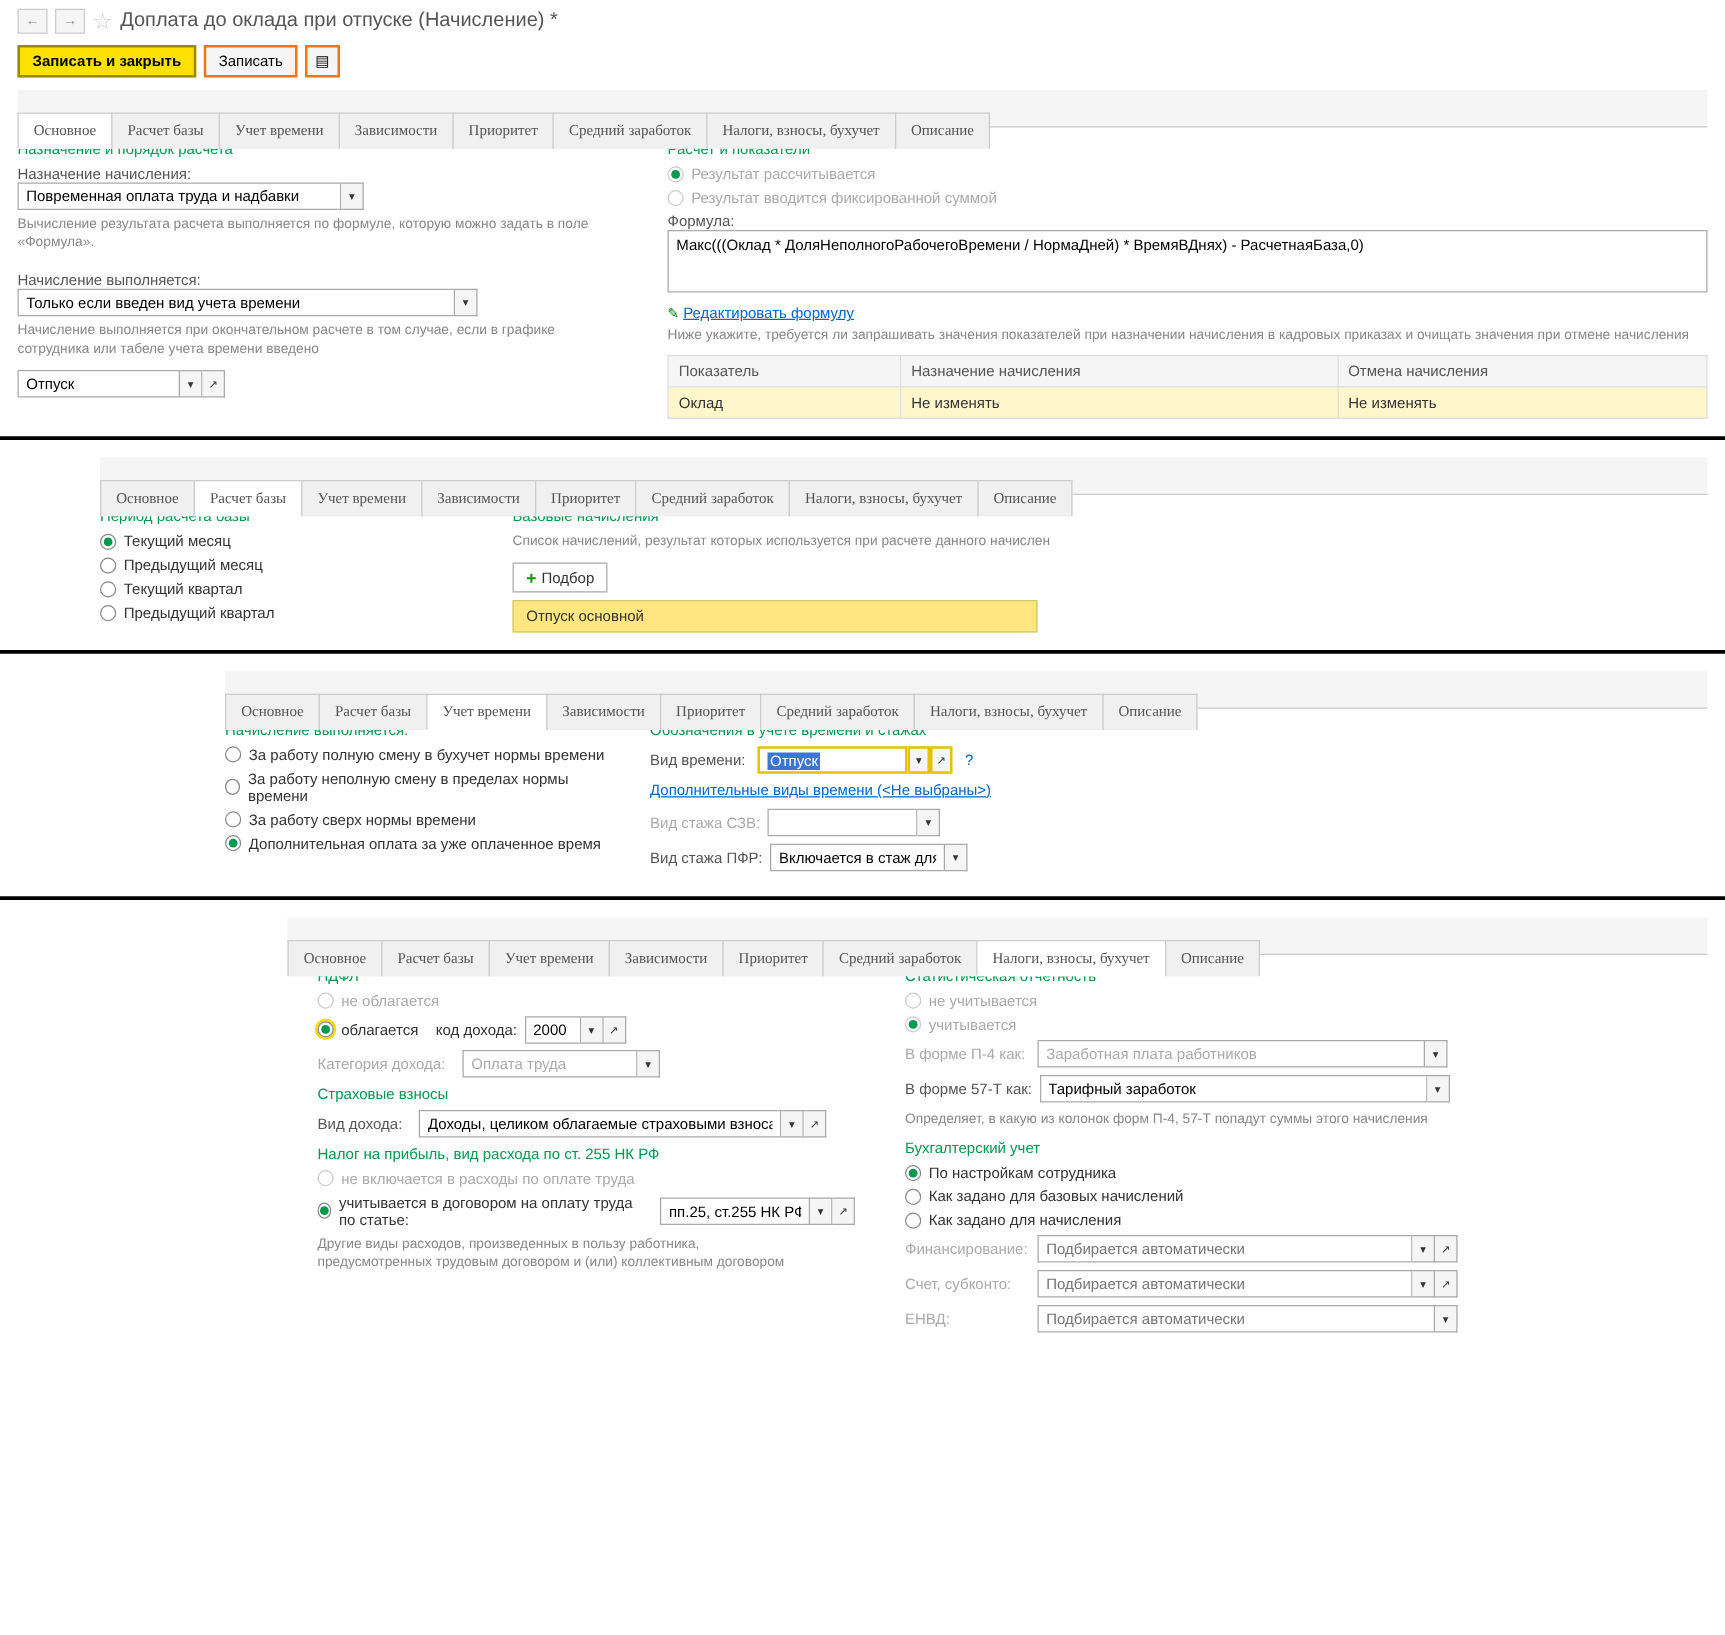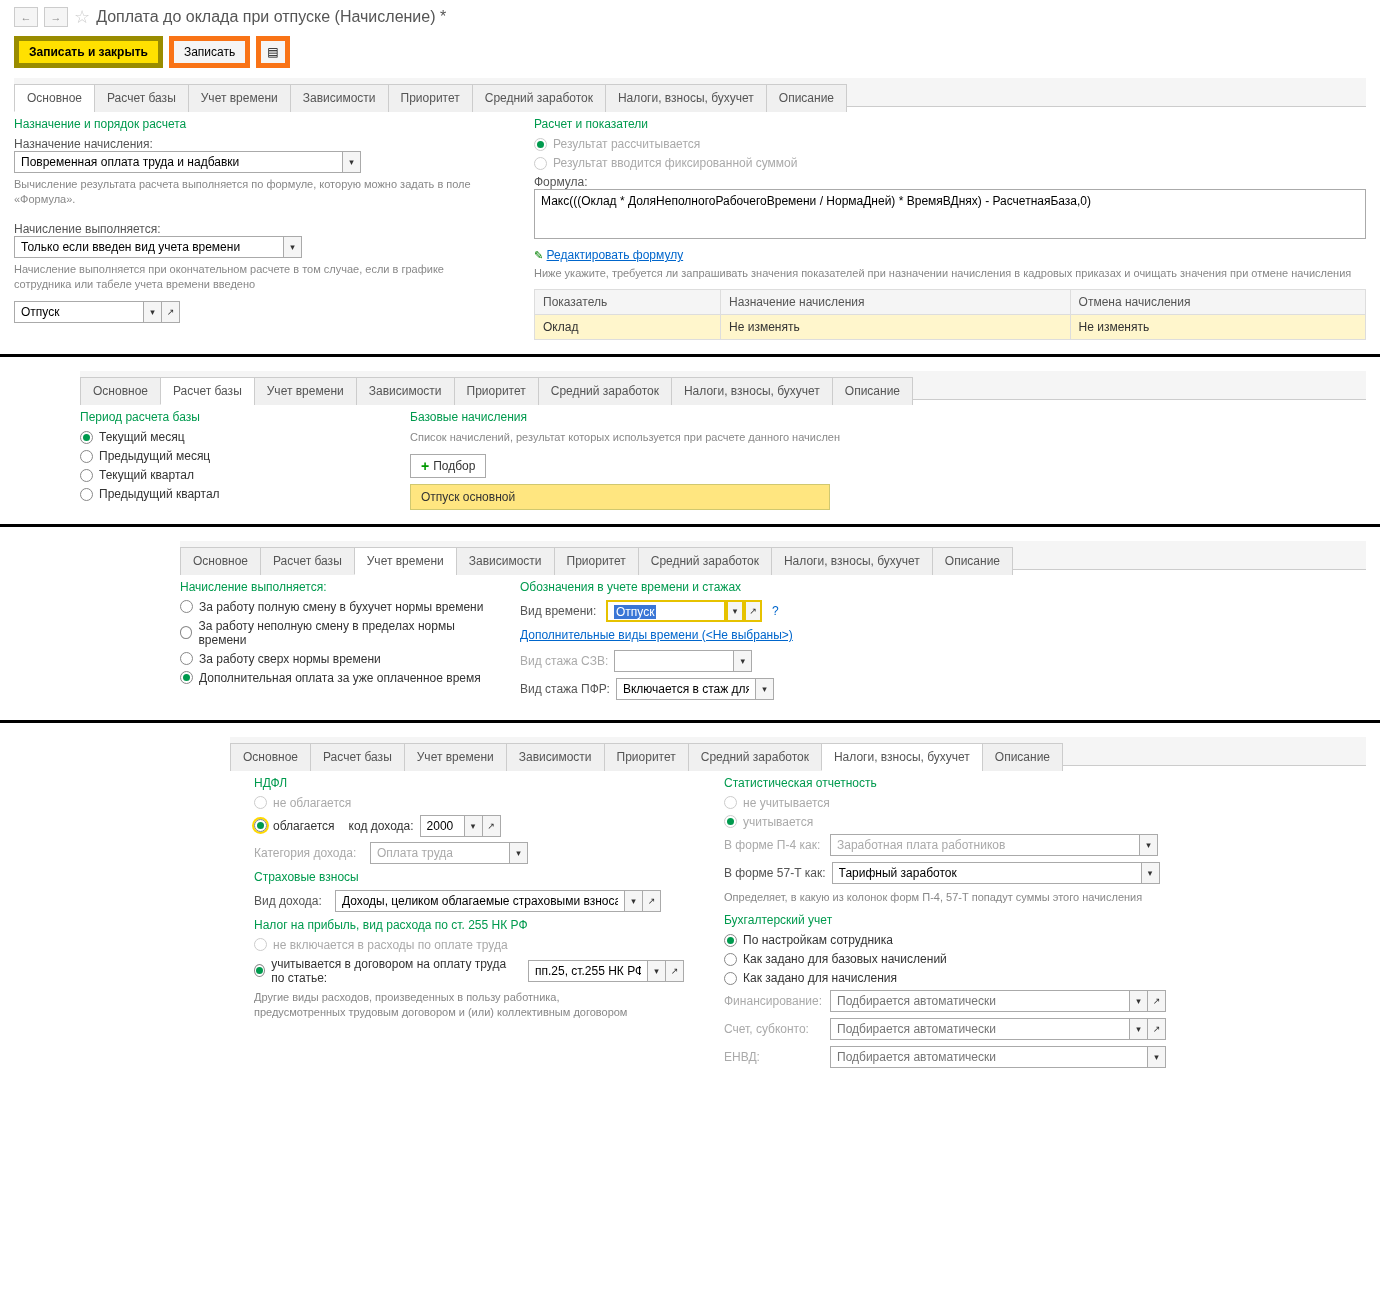--- a/index.html
+++ b/index.html
@@ -4,29 +4,29 @@
 <style>
   * { box-sizing: border-box; font-family: Arial, sans-serif; }
   body { margin: 0; padding: 0; font-size: 12px; color: #333; background: #fff; }
   .section { padding: 6px 14px; }
   .divider { height: 3px; background: #000; margin: 8px 0; }
   .header-row { display: flex; align-items: center; gap: 6px; margin-bottom: 8px; }
   .nav-btn { width: 24px; height: 20px; border: 1px solid #ccc; background: #f5f5f5; display: inline-flex; align-items: center; justify-content: center; cursor: pointer; font-size: 11px; color: #888; }
   .star-icon { font-size: 18px; color: #ccc; cursor: pointer; }
   .page-title { font-size: 16px; color: #555; }
   .toolbar { display: flex; gap: 6px; margin-bottom: 10px; }
-  .btn { border: 5px solid #f97316; padding: 4px 10px; cursor: pointer; font-size: 12px; background: #f5f5f5; }
+  .btn { border: 2px solid #f97316; padding: 4px 10px; cursor: pointer; font-size: 12px; background: #f5f5f5; }
   .btn-yellow { background: #ffe100; font-weight: bold; border-color: #998c00; }
   .btn-icon { padding: 4px 6px; }
   .form-row { display: flex; align-items: center; gap: 8px; margin-bottom: 8px; }
   .label { color: #555; }
   .input { border: 1px solid #aaa; padding: 3px 6px; font-size: 12px; height: 22px; }
   .checkbox { width: 14px; height: 14px; }
   .tabs { display: flex; border-bottom: 1px solid #ccc; margin-bottom: 10px; background: #f5f5f5; }
-  .tab { padding: 6px 12px; border: 1px solid #ccc; border-bottom: none; background: #f0f0f0; cursor: pointer; margin-right: -1px; font-size: 12px; color: #555; position: relative; top: 6px;}
+  .tab { padding: 6px 12px; border: 1px solid #ccc; border-bottom: none; background: #f0f0f0; cursor: pointer; margin-right: -1px; font-size: 12px; color: #555; position: relative; top: 18px; font-family: Liberation Serif, serif;}
   .tab.active { background: #fff; border-bottom: 1px solid #fff; }
   .two-col { display: flex; gap: 30px; justify-content: flex-end; }
   .col { flex: 1; }
   .group-title { color: #009a4e; font-size: 12px; margin-bottom: 6px; }
   .field-row { display: flex; align-items: center; gap: 6px; margin-bottom: 6px; }
   .field-label { color: #555; min-width: 140px; font-size: 12px; }
   .select-wrap { display: flex; }
   .select-input { border: 1px solid #aaa; padding: 3px 6px; height: 22px; font-size: 12px; }
   .select-btn { border: 1px solid #aaa; border-left: none; width: 18px; height: 22px; background: #f5f5f5; cursor: pointer; display: inline-flex; align-items: center; justify-content: center; font-size: 9px; }
   .hint { color: #888; font-size: 11px; line-height: 1.4; margin: 4px 0 8px 0; }
@@ -74,27 +74,27 @@
     <div class="tab">Приоритет</div>
     <div class="tab">Средний заработок</div>
     <div class="tab">Налоги, взносы, бухучет</div>
     <div class="tab">Описание</div>
   </div>
   <div class="two-col">
     <div class="col" style="flex:0 0 490px">
       <div class="group-title">Назначение и порядок расчета</div>
       <div class="field-label">Назначение начисления:</div>
       <div class="select-wrap">
-        <input class="select-input" style="width: 329px;" value="Повременная оплата труда и надбавки">
+        <input class="select-input" style="width: 259px;" value="Повременная оплата труда и надбавки">
         <div class="select-btn">▾</div>
       </div>
       <div class="hint">Вычисление результата расчета выполняется по формуле, которую можно задать в поле «Формула».</div>
       <div class="field-label" style="margin-top:14px">Начисление выполняется:</div>
       <div class="select-wrap">
-        <input class="select-input" style="width: 270px;" value="Только если введен вид учета времени">
+        <input class="select-input" style="width: 350px;" value="Только если введен вид учета времени">
         <div class="select-btn">▾</div>
       </div>
       <div class="hint">Начисление выполняется при окончательном расчете в том случае, если в графике сотрудника или табеле учета времени введено</div>
       <div class="select-wrap">
         <input class="select-input" style="width: 130px;" value="Отпуск">
         <div class="select-btn">▾</div>
         <div class="select-btn">↗</div>
       </div>
     </div>
     <div class="col">

